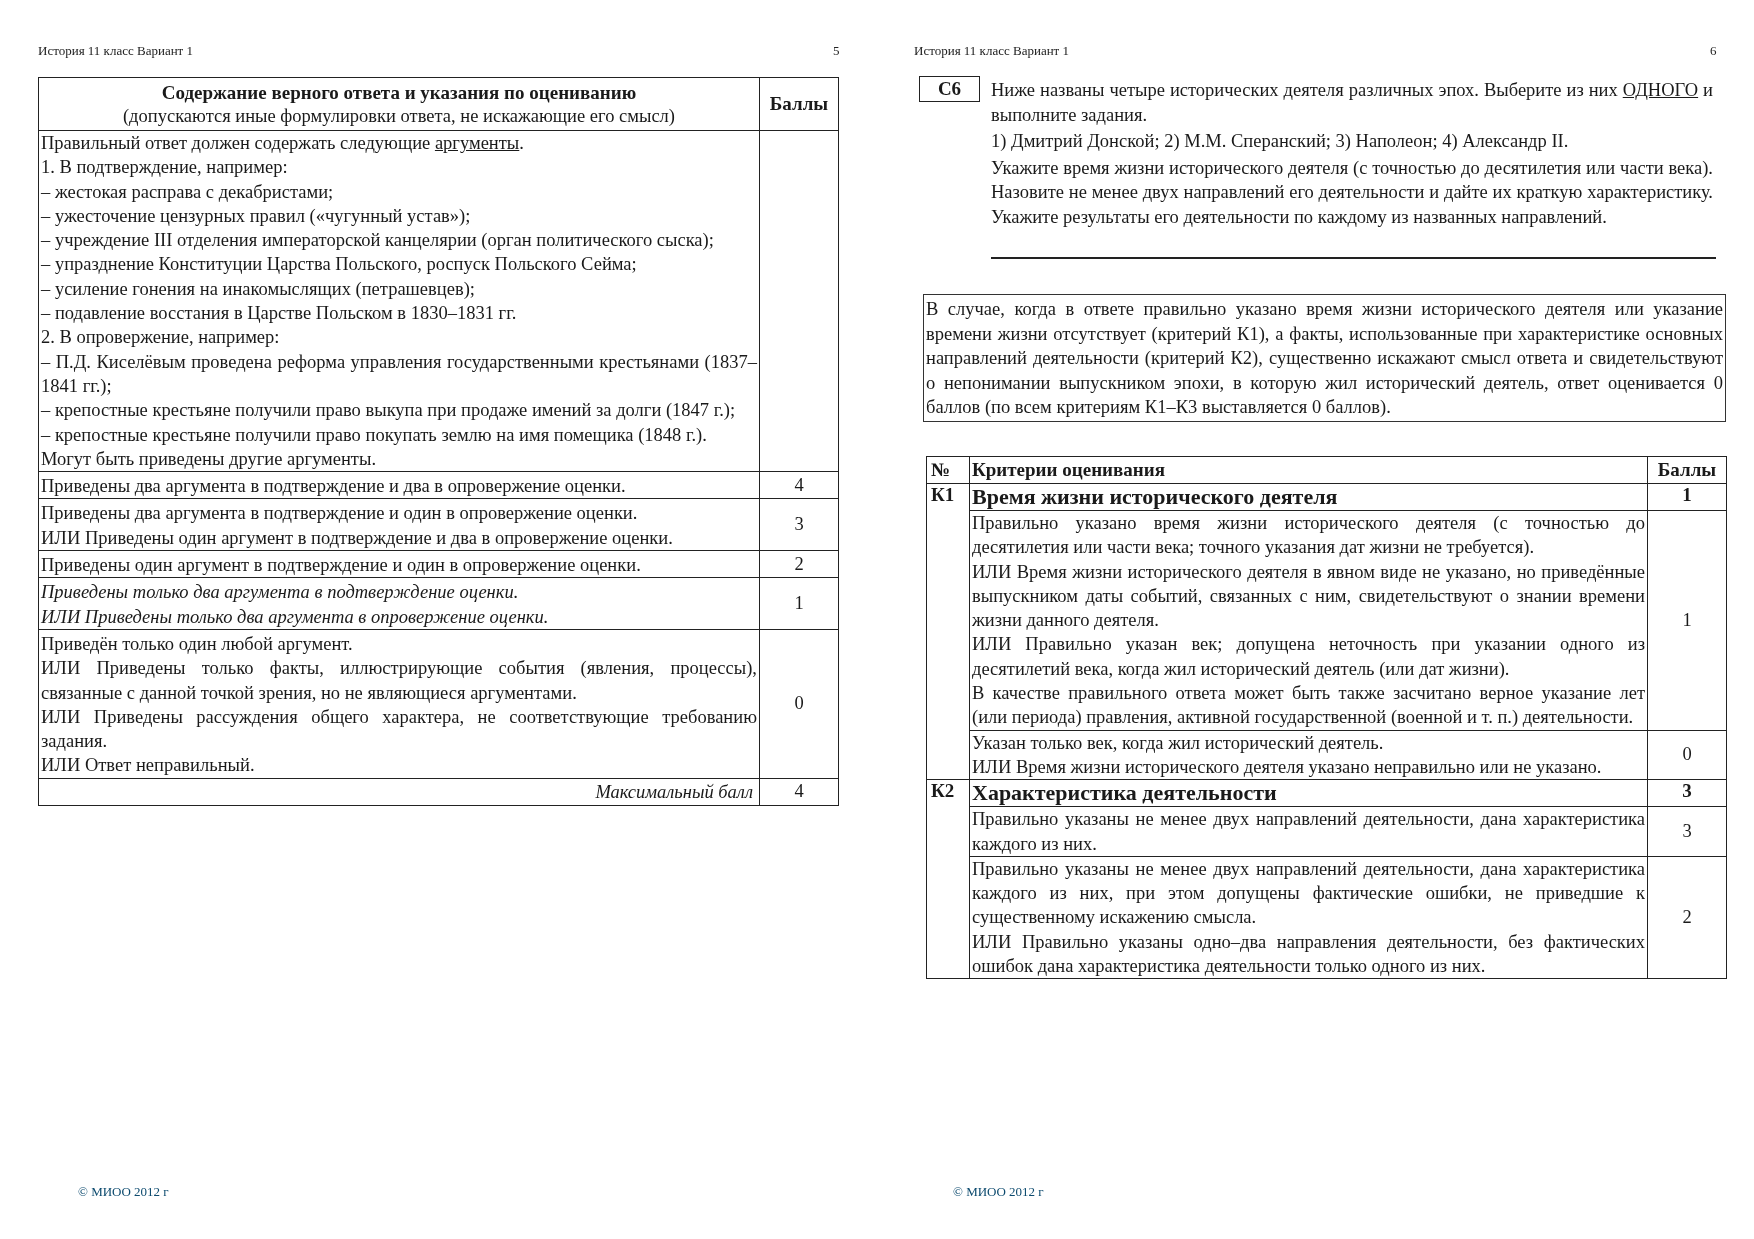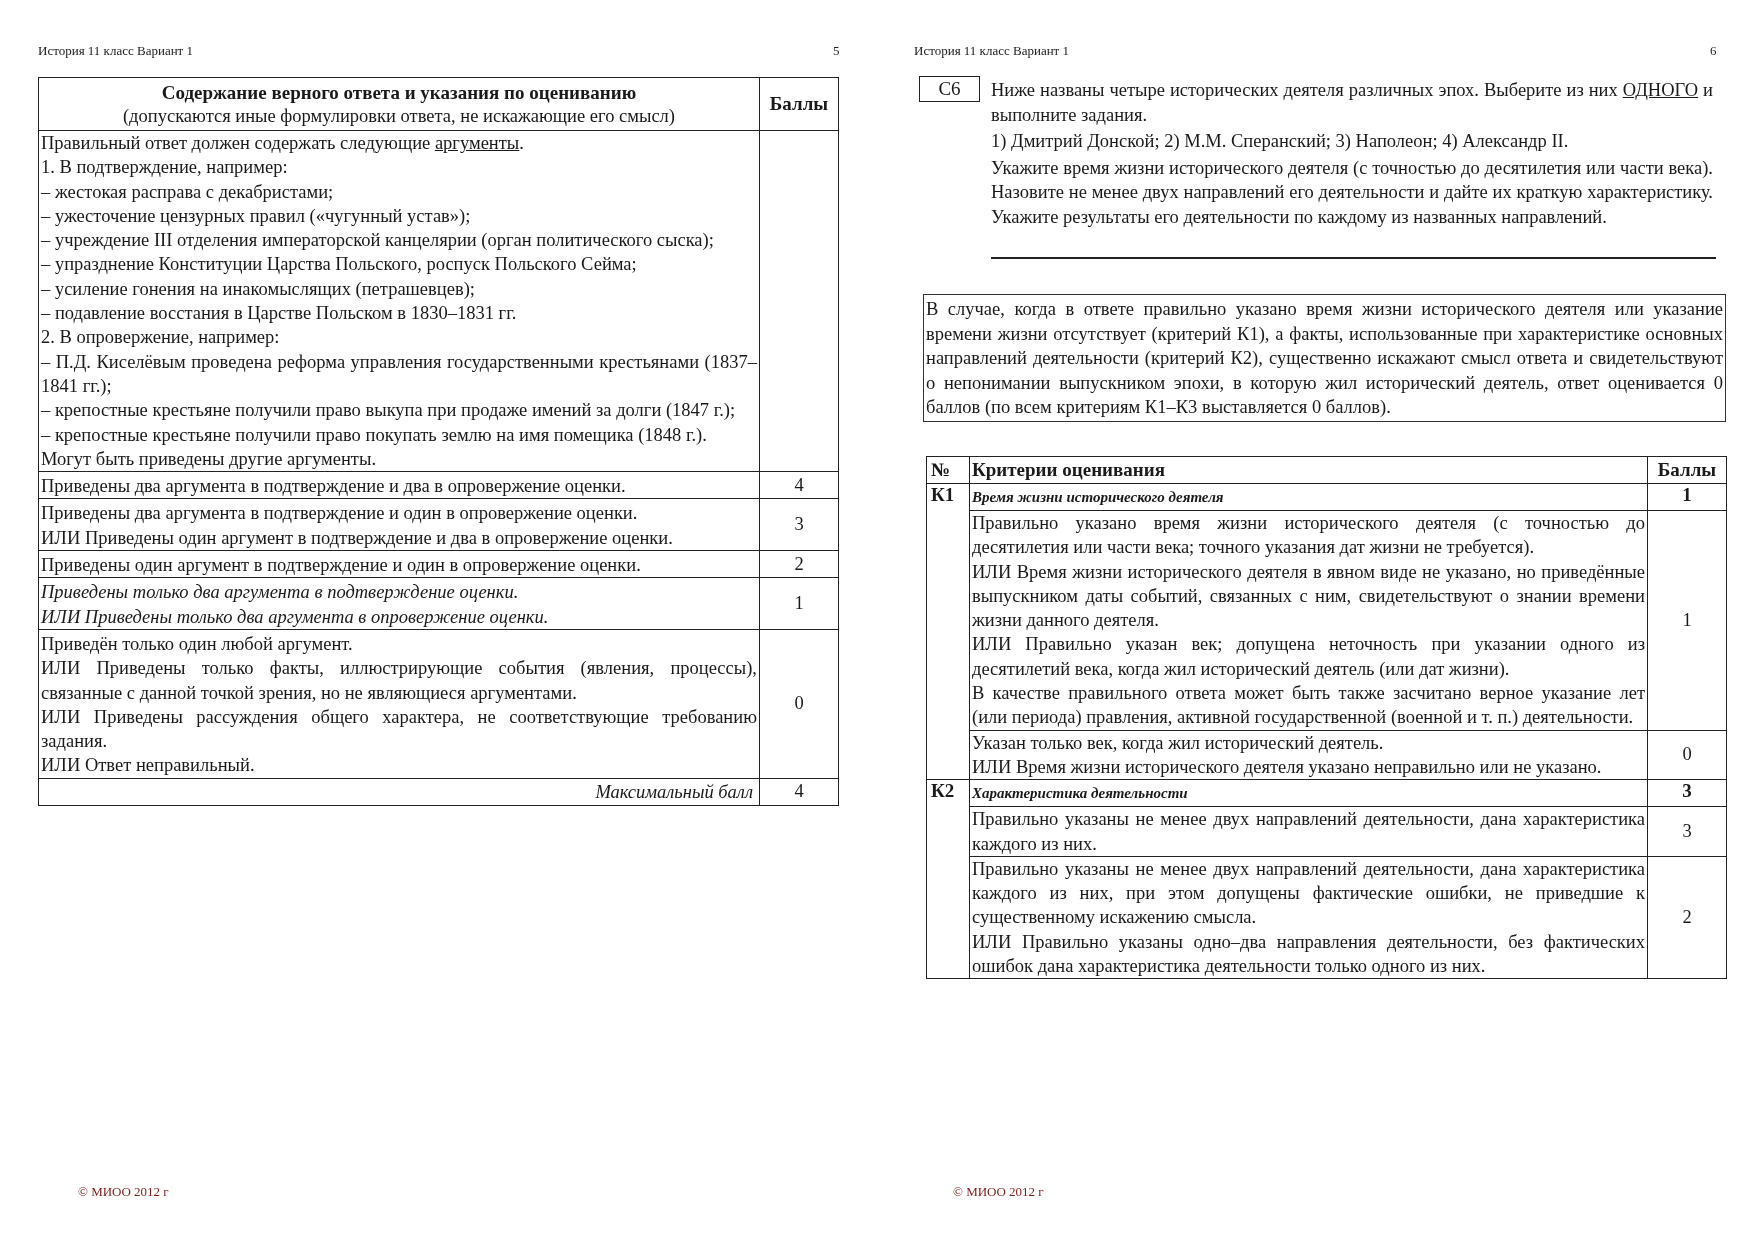--- a/index.html
+++ b/index.html
@@ -3,52 +3,52 @@
 <meta charset="utf-8">
 <style>
   html, body { margin:0; padding:0; background:#ffffff; }
   body { width:1754px; height:1239px; position:relative; overflow:hidden;
          font-family:"Liberation Serif","DejaVu Serif",serif; color:#1a1a1a; }
   .page { position:absolute; top:5px; height:1034px; }
   .page.left { left:0; width:877px; }
   .page.right { left:877px; width:877px; }
   .run-head { position:absolute; top:38px; font-size:13px; color:#222; }
   .pnum { position:absolute; top:38px; font-size:13px; color:#222; }
-  .footer { position:absolute; top:1179px; font-size:13px; color:#7f1d1d; }
+  .footer { position:absolute; top:1179px; font-size:13px; color:#0c4a6e; }
 
   table { border-collapse:collapse; }
   td, th { border:1.6px solid #222; vertical-align:top; padding:0 2px; }
   .txt { font-size:18.5px; line-height:24.3px; text-align:justify; }
   .txt p { margin:0; }
   .score { text-align:center; vertical-align:middle; font-size:18.5px; width:74px; }
 
   
   .ltable { position:absolute; left:38px; top:72px; width:801px; }
   .ltable th { font-weight:normal; text-align:center; vertical-align:middle; padding:2px 2px; }
   .ltable .h-title { font-weight:bold; font-size:19px; line-height:24px; }
   .ltable .h-sub { font-size:18.5px; line-height:22px; }
   .ltable .h-score { font-weight:bold; font-size:19px; }
   .ltable .maxrow td.lbl { text-align:right; font-style:italic; font-size:18.5px; padding-right:6px; line-height:26px; }
   .u { text-decoration:underline; }
   b { font-weight:normal; }
 
   
   .task-id { position:absolute; left:919px; top:76px; width:59px; height:24px; border:1.6px solid #222;
-             text-align:center; font-weight:normal; font-size:19px; line-height:24px; }
+             text-align:center; font-weight:bold; font-size:19px; line-height:24px; }
   .task-text { position:absolute; left:991px; top:78px; width:722px; font-size:18.5px; line-height:24.5px; text-align:justify; }
   .task-text p { margin:0; }
   .task-rule { position:absolute; left:991px; top:257px; width:725px; border-top:2px solid #222; }
 
   .notebox { position:absolute; left:923px; top:286px; width:797px; border:1.8px solid #333; padding:2px 2px 1px 2px;
              font-size:18.5px; line-height:24.5px; text-align:justify;margin-top:8px; }
 
   .rtable { position:absolute; left:926px; top:456px; width:801px; }
   .rtable .num { width:36px; font-weight:bold; font-size:19px; padding-left:4px; }
   .rtable .hdr { font-weight:bold; font-size:19px; line-height:26px; }
-  .rtable .crit-title { font-weight:bold; font-size:15px; line-height:26px;font-style:italic; }
+  .rtable .crit-title { font-weight:bold; font-size:22px; line-height:26px; }
   .rtable .score-b { font-weight:bold; text-align:center; font-size:19px; width:74px; }
 </style>
 </head>
 <body>
 
 <div class="page left">
   <div class="run-head" style="left:38px;">История  11 класс  Вариант 1</div>
   <div class="pnum" style="left:833px;">5</div>
 
   <table class="ltable">

